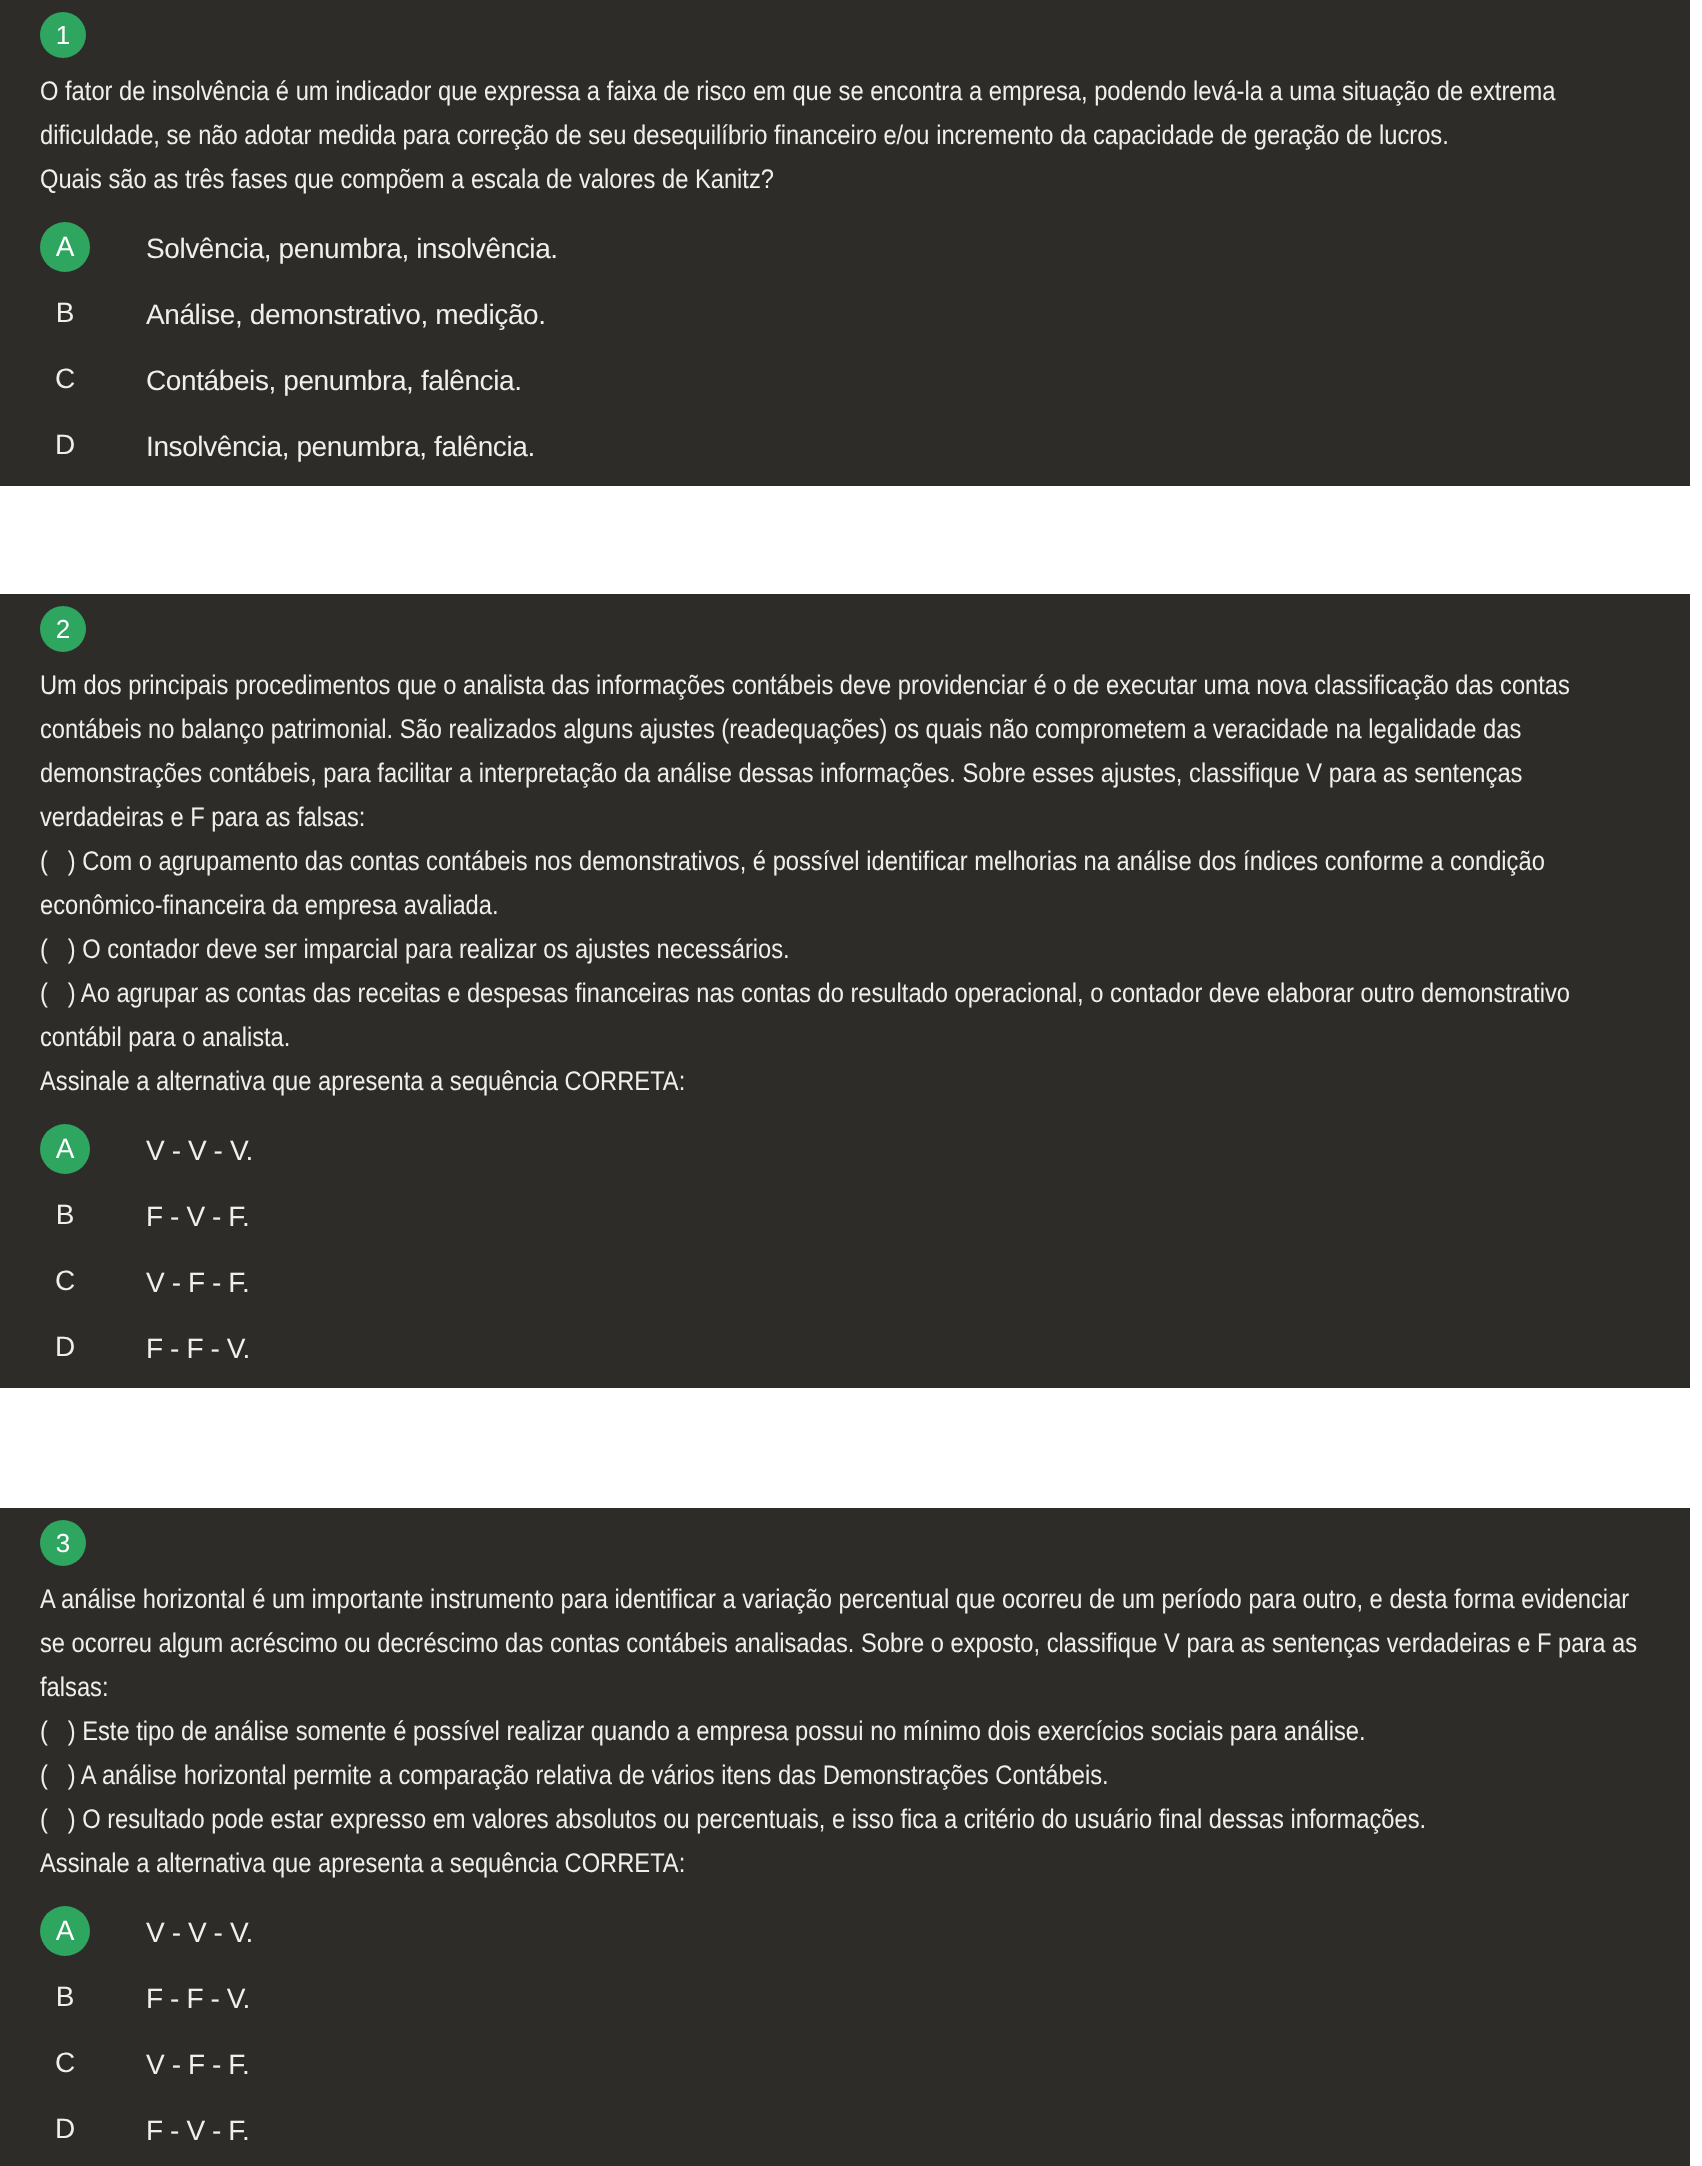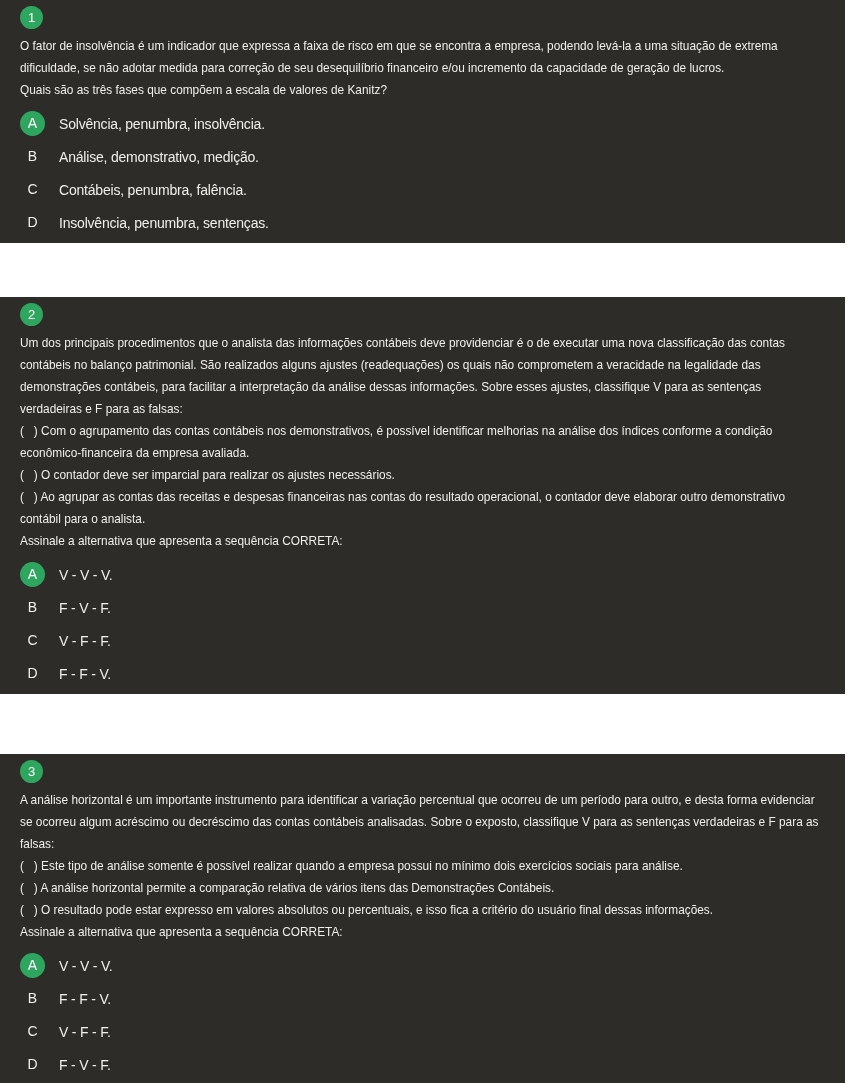--- a/index.html
+++ b/index.html
@@ -63,21 +63,21 @@
     font-size: 14px;
     line-height: 25px;
     text-align: center;
   }
   .badge.selected {
     background: #2ea660;
     color: #ffffff;
   }
 
   .opt-text {
-    margin-left: 14px;
+    margin-left: 28px;
     color: #f0efeb;
     font-size: 14px;
     letter-spacing: -0.2px;
   }
 </style>
 </head>
 <body>
 
 <section class="q-block gap-54">
   <div class="q-number">1</div>
@@ -91,21 +91,21 @@
     <div class="option">
       <span class="badge">B</span>
       <span class="opt-text">Análise, demonstrativo, medição.</span>
     </div>
     <div class="option">
       <span class="badge">C</span>
       <span class="opt-text">Contábeis, penumbra, falência.</span>
     </div>
     <div class="option">
       <span class="badge">D</span>
-      <span class="opt-text">Insolvência, penumbra, sentenças.</span>
+      <span class="opt-text">Insolvência, penumbra, falência.</span>
     </div>
   </div>
 </section>
 
 <section class="q-block gap-60">
   <div class="q-number">2</div>
   <div class="q-text">Um dos principais procedimentos que o analista das informações contábeis deve providenciar é o de executar uma nova classificação das contas contábeis no balanço patrimonial. São realizados alguns ajustes (readequações) os quais não comprometem a veracidade na legalidade das demonstrações contábeis, para facilitar a interpretação da análise dessas informações. Sobre esses ajustes, classifique V para as sentenças verdadeiras e F para as falsas:
 (&nbsp;&nbsp;&nbsp;) Com o agrupamento das contas contábeis nos demonstrativos, é possível identificar melhorias na análise dos índices conforme a condição econômico-financeira da empresa avaliada.
 (&nbsp;&nbsp;&nbsp;) O contador deve ser imparcial para realizar os ajustes necessários.
 (&nbsp;&nbsp;&nbsp;) Ao agrupar as contas das receitas e despesas financeiras nas contas do resultado operacional, o contador deve elaborar outro demonstrativo contábil para o analista.

